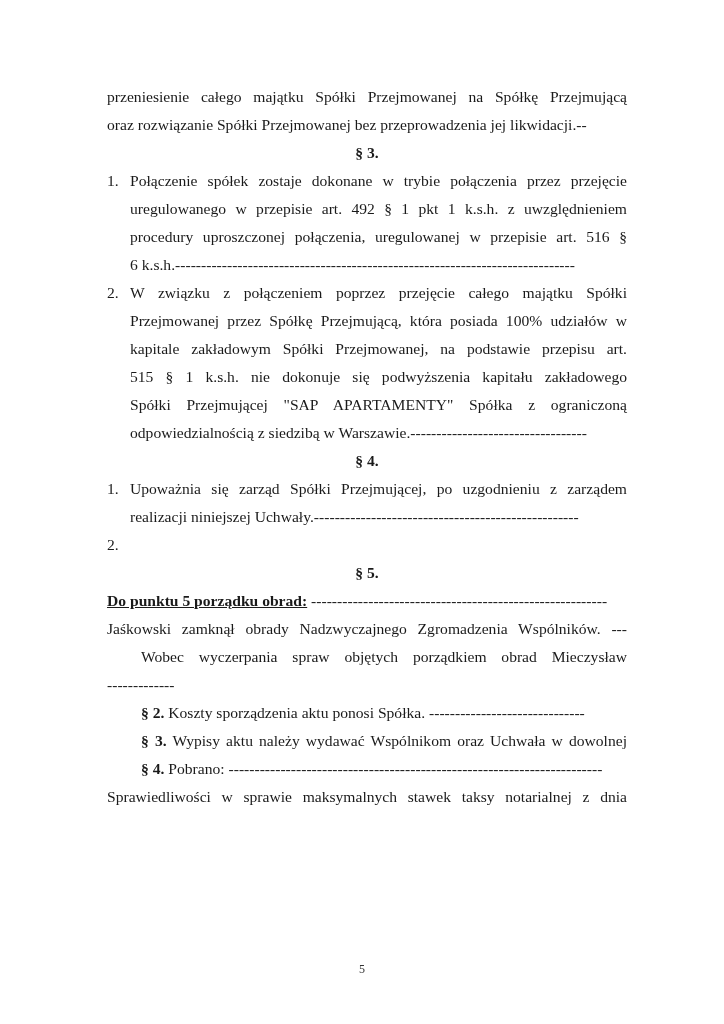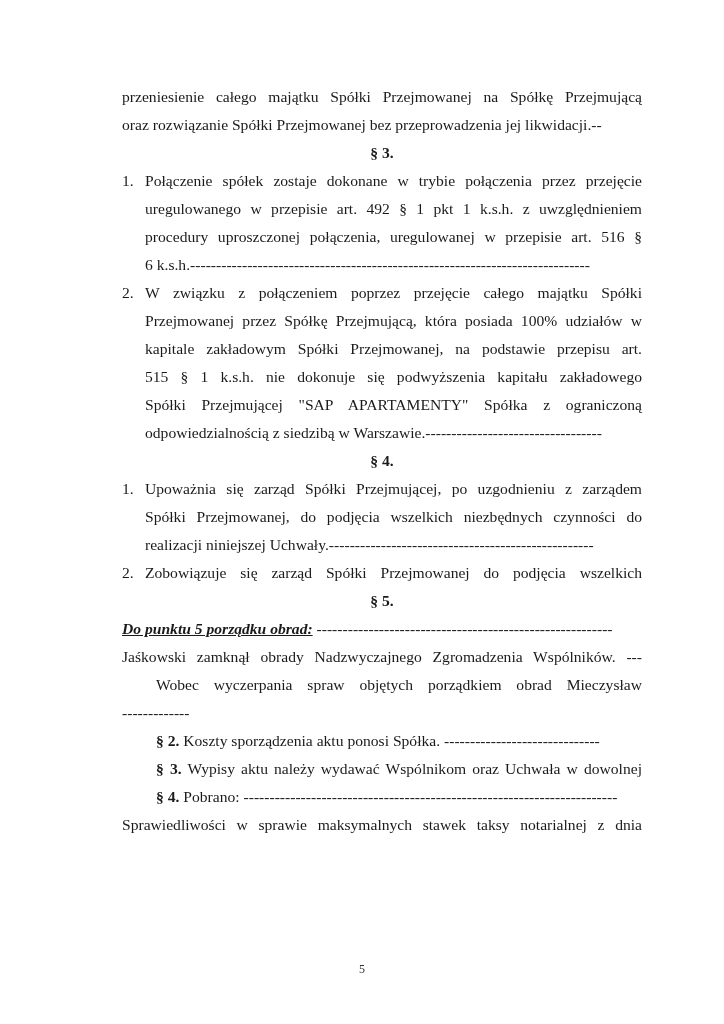--- a/index.html
+++ b/index.html
@@ -1,30 +1,30 @@
 <!DOCTYPE html>
 <html><head>
 <meta charset="utf-8">
 <style>
   html, body { margin: 0; padding: 0; background: #ffffff; }
   body { width: 724px; height: 1024px; position: relative; overflow: hidden; }
   .page {
-    position: absolute; left: 122px; top: 83px; width: 520px;
+    position: absolute; left: 107px; top: 83px; width: 520px;
     font-family: "Liberation Serif", serif; font-size: 15.6px; color: #1a1a1a;
     line-height: 28px;
   }
   .line { display: block; white-space: nowrap; height: 28px; }
   .just { text-align: justify; text-align-last: justify; white-space: normal; }
   .center { text-align: center; font-weight: bold; }
   .ind1 { padding-left: 23px; }
   .ind-par { padding-left: 34px; }
   .num { position: absolute; left: 0; }
   .li { position: relative; padding-left: 23px; }
   .bold { font-weight: bold; }
-  .ul { text-decoration: underline; font-weight: bold; font-style: italic; }
+  .ul { text-decoration: underline; font-weight: bold; }
   .pagenum {
     position: absolute; left: 0; width: 724px; top: 962px; text-align: center;
     font-family: "Liberation Serif", serif; font-size: 12px; color: #333;
   }
 </style>
 </head>
 <body>
 
 <div class="page">
   <span class="line just">przeniesienie całego majątku Spółki Przejmowanej na Spółkę Przejmującą</span>
@@ -45,26 +45,25 @@
     <span class="line ind1 just">kapitale zakładowym Spółki Przejmowanej, na podstawie przepisu art.</span>
     <span class="line ind1 just">515 § 1 k.s.h. nie dokonuje się podwyższenia kapitału zakładowego</span>
     <span class="line ind1 just">Spółki Przejmującej "SAP APARTAMENTY" Spółka z ograniczoną</span>
     <span class="line ind1" style="overflow:hidden">odpowiedzialnością z siedzibą w Warszawie.----------------------------------</span>
   </div>
 
   <span class="line center">§ 4.</span>
 
   <div>
     <span class="line li just"><span class="num">1.</span><span>Upoważnia się zarząd Spółki Przejmującej, po uzgodnieniu z zarządem</span></span>
-    <span class="line ind1 just">Spółki Przejmowanej, do podjęcia wszelkich niezbędnych czynności do</span>
     <span class="line ind1" style="overflow:hidden">realizacji niniejszej Uchwały.---------------------------------------------------</span>
   </div>
 
   <div>
-    <span class="line li just"><span class="num">2.</span><span>Zobowiązuje się zarząd Spółki Przejmowanej do podjęcia wszelkich</span></span>
+    <span class="line li just"><span class="num">2.</span></span>
   </div>
 
   <span class="line center">§ 5.</span>
 
   <span class="line" style="overflow:hidden"><span class="ul">Do punktu 5 porządku obrad:</span><span> ---------------------------------------------------------</span></span>
 
   <span class="line just">Jaśkowski zamknął obrady Nadzwyczajnego Zgromadzenia Wspólników. ---</span>
   <span class="line ind-par just">Wobec wyczerpania spraw objętych porządkiem obrad Mieczysław</span>
   <span class="line">-------------</span>
 

